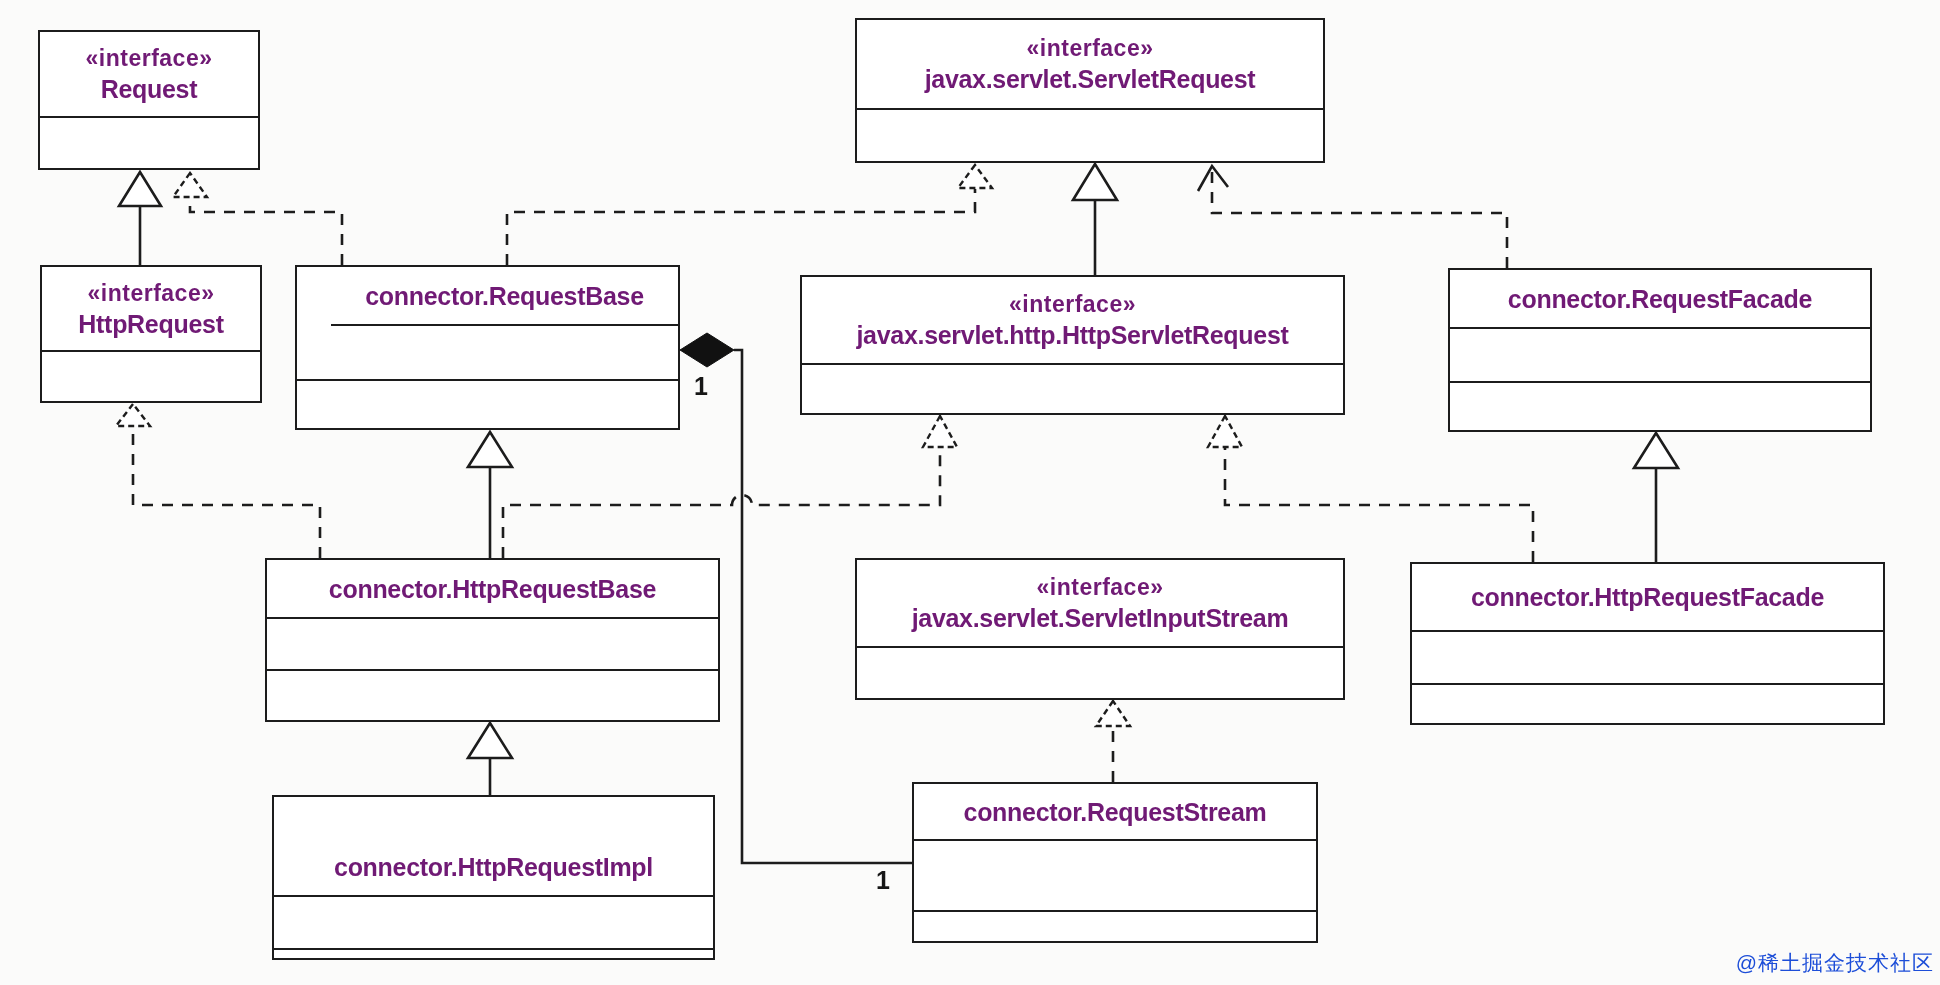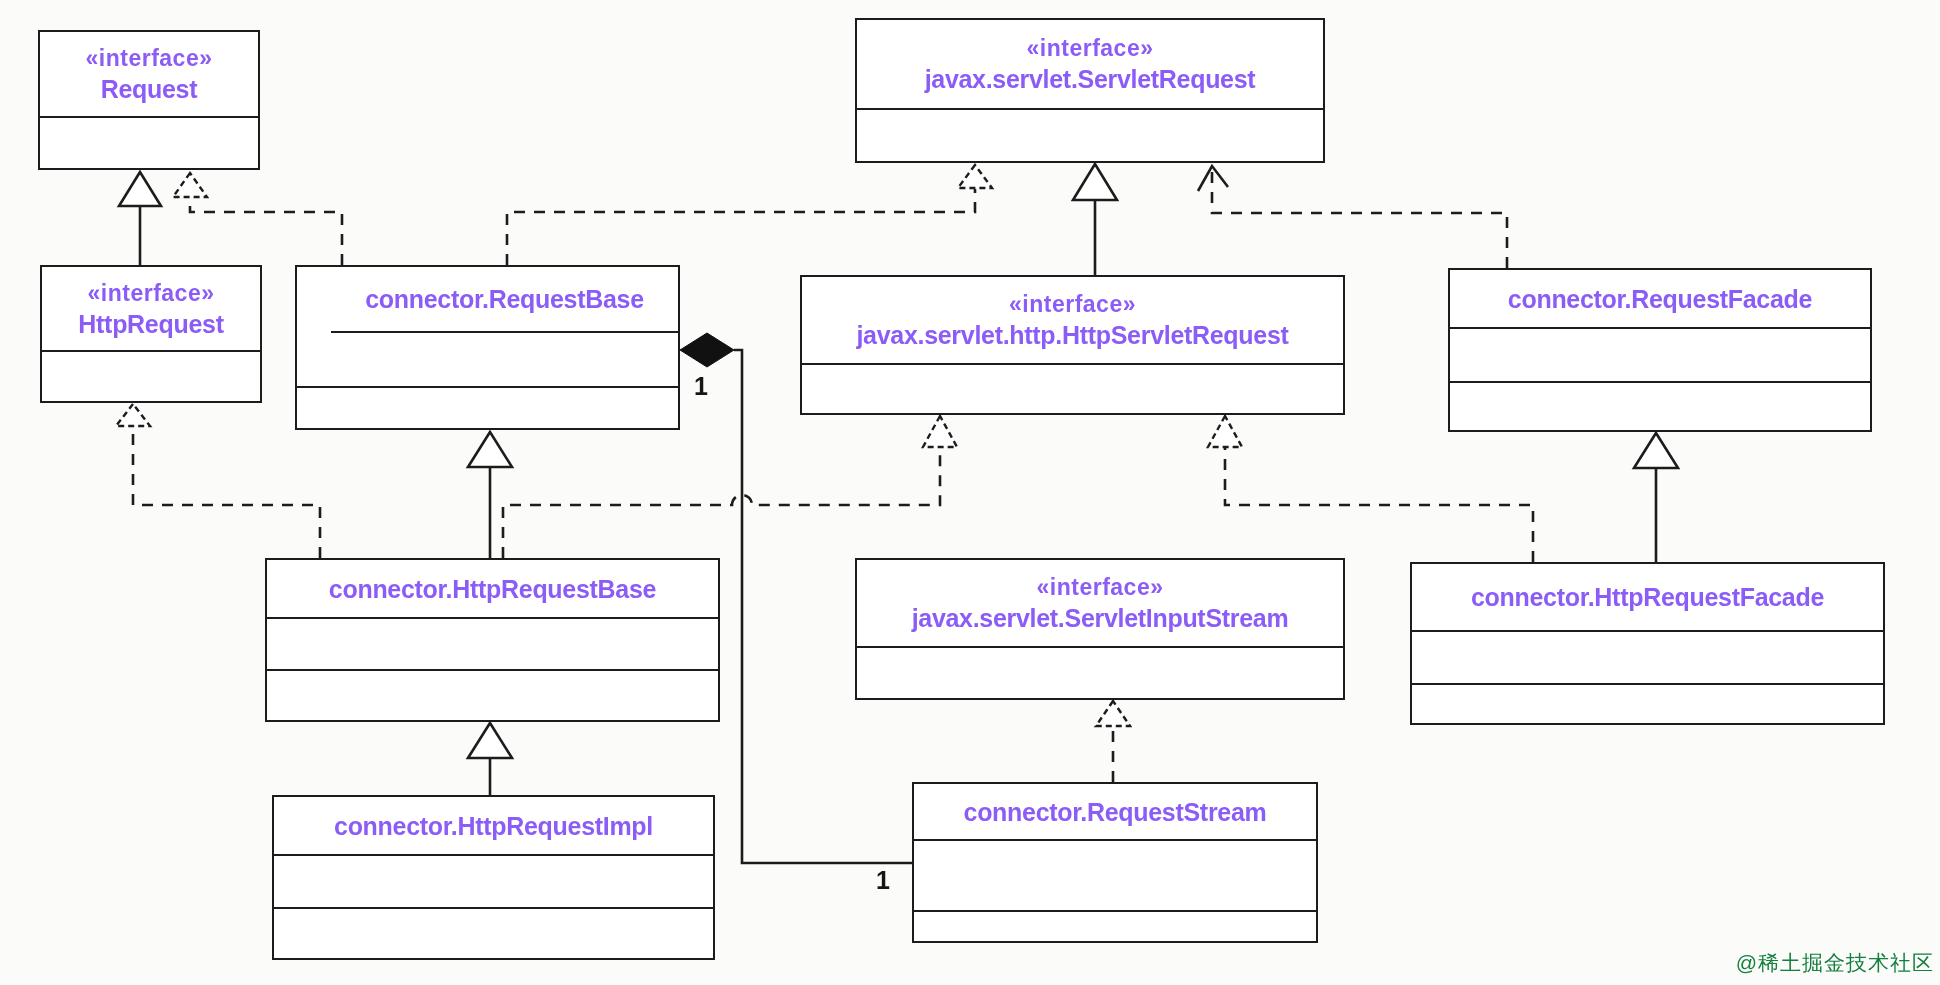--- a/index.html
+++ b/index.html
@@ -9,21 +9,21 @@
     font-family:"Liberation Sans","DejaVu Sans",sans-serif;
     position:relative;overflow:hidden;
   }
   #canvas{position:absolute;left:0;top:0;width:1940px;height:985px;}
   #connectors{position:absolute;left:0;top:0;width:1940px;height:985px;}
 
   .uml-class{
     position:absolute;box-sizing:border-box;
     background:#ffffff;border:2px solid #1c1c1c;
     display:flex;flex-direction:column;
-    color:#8b5cf6;
+    color:#701a75;
   }
   .hdr{
     box-sizing:border-box;border-bottom:2px solid #1c1c1c;
     display:flex;flex-direction:column;align-items:center;justify-content:center;
   }
   .comp{box-sizing:border-box;flex:1 1 auto;}
   .comp.mid{flex:0 0 auto;border-bottom:2px solid #1c1c1c;}
   .stereo{font-weight:bold;font-size:23px;letter-spacing:0.5px;line-height:30px;}
   .cname{font-weight:bold;font-size:25px;letter-spacing:-0.3px;line-height:32px;white-space:nowrap;}
 
@@ -33,47 +33,47 @@
   #box-servlet-request{left:855px;top:18px;width:470px;height:145px;}
   #box-servlet-request .hdr{height:90px;}
   #box-http-request{left:40px;top:265px;width:222px;height:138px;}
   #box-http-request .hdr{height:85px;}
   #box-http-servlet-request{left:800px;top:275px;width:545px;height:140px;}
   #box-http-servlet-request .hdr{height:88px;}
   #box-servlet-input-stream{left:855px;top:558px;width:490px;height:142px;}
   #box-servlet-input-stream .hdr{height:88px;}
 
   #box-request-base{left:295px;top:265px;width:385px;height:165px;}
-  #box-request-base .hdr{height:66px;margin-left:34px;}
+  #box-request-base .hdr{height:59px;margin-left:34px;}
   #box-request-base .comp.mid{height:55px;}
   #box-request-facade{left:1448px;top:268px;width:424px;height:164px;}
   #box-request-facade .hdr{height:59px;}
   #box-request-facade .comp.mid{height:54px;}
   #box-http-request-base{left:265px;top:558px;width:455px;height:164px;}
   #box-http-request-base .hdr{height:59px;}
   #box-http-request-base .comp.mid{height:52px;}
   #box-http-request-facade{left:1410px;top:562px;width:475px;height:163px;}
   #box-http-request-facade .hdr{height:68px;}
   #box-http-request-facade .comp.mid{height:53px;}
   #box-http-request-impl{left:272px;top:795px;width:443px;height:165px;}
-  #box-http-request-impl .hdr{height:59px;}
+  #box-http-request-impl .hdr{height:59px;margin-top:41px;}
   #box-http-request-impl .comp.mid{height:53px;}
   #box-request-stream{left:912px;top:782px;width:406px;height:161px;gap:21px;}
   #box-request-stream .hdr{height:57px;}
   #box-request-stream .comp.mid{height:50px;}
 
   .mult{
     position:absolute;font-weight:bold;font-size:25px;color:#161616;
   }
   #mult-base{left:694px;top:372px;}
   #mult-stream{left:876px;top:866px;}
 
   #watermark{
     position:absolute;right:6px;bottom:8px;
-    font-size:21px;color:#15803d;letter-spacing:1px;
+    font-size:21px;color:#1d4ed8;letter-spacing:1px;
   }
 
   .solidline{stroke:#1c1c1c;stroke-width:2.6;fill:none;}
   .dashline{stroke:#1c1c1c;stroke-width:2.6;fill:none;stroke-dasharray:11 9;}
   .tri{fill:#ffffff;stroke:#1c1c1c;stroke-width:2.6;}
   .tridash{fill:#ffffff;stroke:#1c1c1c;stroke-width:2.4;stroke-dasharray:6 4;}
   .diamond{fill:#111111;stroke:#111111;}
 </style>
 </head>
 <body>

